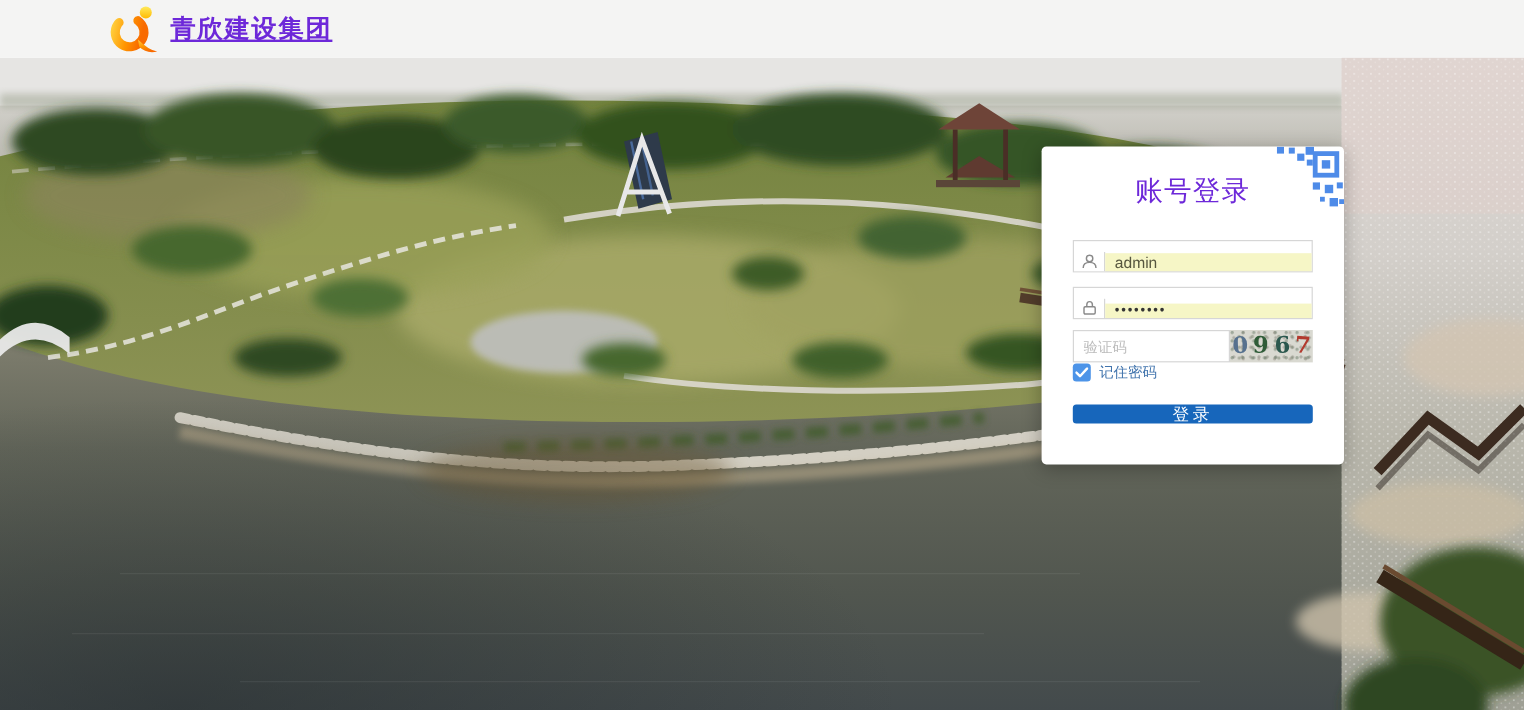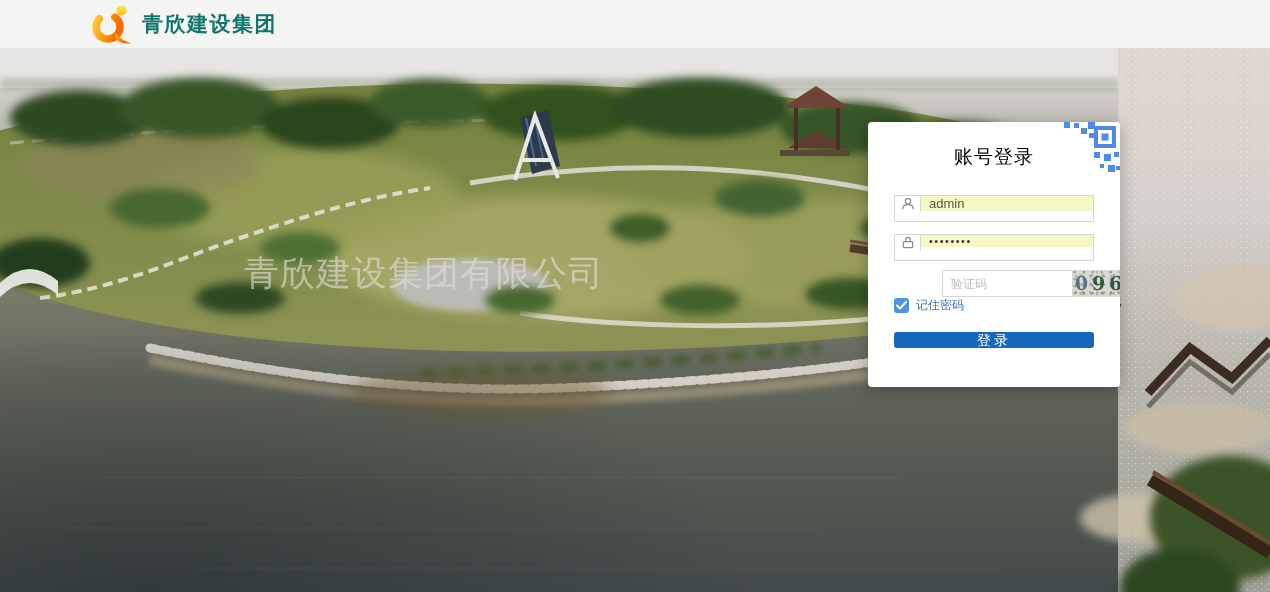--- a/index.html
+++ b/index.html
@@ -3,52 +3,52 @@
 <meta charset="utf-8">
 <style>
   * { margin:0; padding:0; box-sizing:border-box; }
   html,body { width:1270px; height:592px; overflow:hidden;
     font-family:"Liberation Sans","DejaVu Sans",sans-serif; background:#fff; }
 
   
   .app-header { height:48px; background:#f4f4f3; display:flex; align-items:center;
     padding-left:88px; }
   .logo { width:44px; height:44px; flex:0 0 auto; }
-  .brand { margin-left:10px; font-size:21px; font-weight:700; color:#0f766e;
-    letter-spacing:1.5px; }
+  .brand { margin-left:10px; font-size:21px; font-weight:700; color:#6d28d9;
+    letter-spacing:1.5px;text-decoration:underline; }
 
   
   .hero { position:relative; width:1270px; height:544px; overflow:hidden; }
   .scene { position:absolute; inset:0; display:block; }
   .watermark { position:absolute; left:244px; top:202px; font-size:35px;
     font-weight:300; color:rgba(222,224,221,.62); letter-spacing:1px;
     white-space:nowrap; pointer-events:none; }
 
   
   .card { position:absolute; left:868px; top:74px; width:252px; height:265px;
     background:#fff; border-radius:4px; overflow:hidden;
     box-shadow:0 3px 16px rgba(0,0,0,.28); }
   .qr-corner { position:absolute; top:0; right:0; width:56px; height:56px;
     cursor:pointer; }
-  .card-title { margin-top:22px; text-align:center; font-size:19px;
-    color:#000000; letter-spacing:1px; }
+  .card-title { margin-top:22px; text-align:center; font-size:23px;
+    color:#6d28d9; letter-spacing:1px; }
   .form { width:200px; margin:0 auto; }
-  .row { display:flex; align-items:flex-start; }
+  .row { display:flex; align-items:flex-end; }
   .field { margin-top:25px; height:27px; border:1px solid #d6d6d6; }
   .field.pw { margin-top:12px; }
   .icon-box { width:26px; background:#fff; border-right:1px solid #d6d6d6;
     display:flex; align-items:center; justify-content:center; flex:0 0 auto; }
   .field input { flex:1 1 auto; min-width:0; border:none; outline:none;
     background:#f6f6c6; font-size:13px; color:#57573f; padding:0 8px;
     font-family:inherit; }
   .field.pw input { font-size:11px; letter-spacing:1.5px; color:#333; }
   .captcha-row { margin-top:9px; justify-content:space-between; align-items:center; }
   .captcha-input { width:131px; height:27px; border:1px solid #d6d6d6;
     background:#fff; outline:none; font-size:12px; padding:0 8px; color:#15803d;
-    font-family:inherit;margin-left:48px; }
+    font-family:inherit; }
   .captcha-input::placeholder { color:#bcbcbc; }
   .captcha-img { width:78px; height:27px; display:flex; align-items:center;
     justify-content:center; cursor:pointer; background-color:#d9d9d1;
     background-image:
       radial-gradient(circle at 20% 30%, rgba(90,110,90,.45) 1px, transparent 1.7px),
       radial-gradient(circle at 70% 60%, rgba(120,130,110,.5) 1px, transparent 1.7px),
       radial-gradient(circle at 45% 80%, rgba(140,140,130,.55) 1px, transparent 1.6px),
       radial-gradient(circle at 85% 20%, rgba(160,150,140,.5) 1px, transparent 1.6px);
     background-size:9px 7px, 11px 9px, 7px 8px, 13px 11px; }
   .cd { font-family:"DejaVu Serif","Liberation Serif",serif; font-size:19px;
@@ -222,21 +222,20 @@
 
     <ellipse cx="480" cy="345" rx="130" ry="26" fill="#6a5632" opacity="0.45" filter="url(#b8)"></ellipse>
     <ellipse cx="150" cy="544" rx="600" ry="260" fill="url(#gDark)"></ellipse>
     <g stroke="#ffffff" opacity="0.06">
       <line x1="100" y1="430" x2="900" y2="430"></line>
       <line x1="60" y1="480" x2="820" y2="480"></line>
       <line x1="200" y1="520" x2="1000" y2="520"></line>
     </g>
   </svg>
 
-  <div class="watermark">青欣建设集团有限公司</div>
 
   <div class="card">
 
     <svg class="qr-corner" viewBox="0 0 56 56">
       <g fill="#4e8be8">
         <rect x="0" y="0" width="6" height="6"></rect>
         <rect x="10" y="1" width="5" height="5"></rect>
         <rect x="17" y="6" width="6" height="6"></rect>
         <rect x="24" y="0" width="7" height="7"></rect>
         <rect x="25" y="11" width="5" height="5"></rect>

